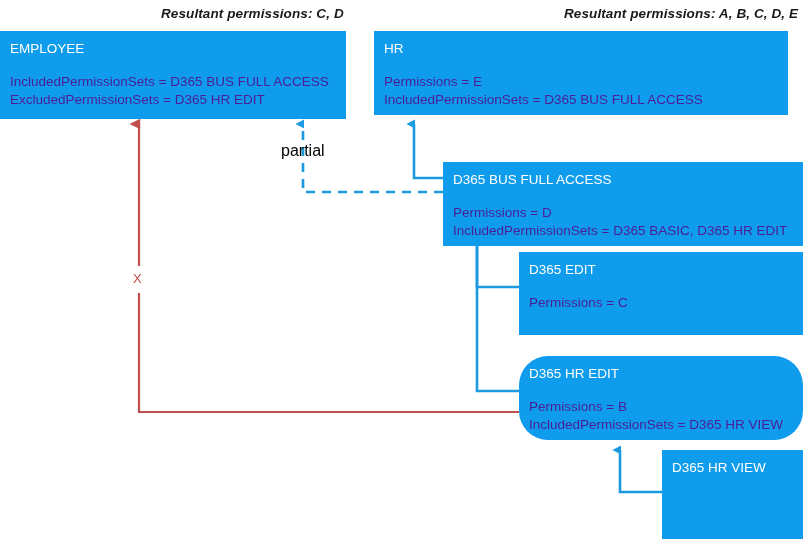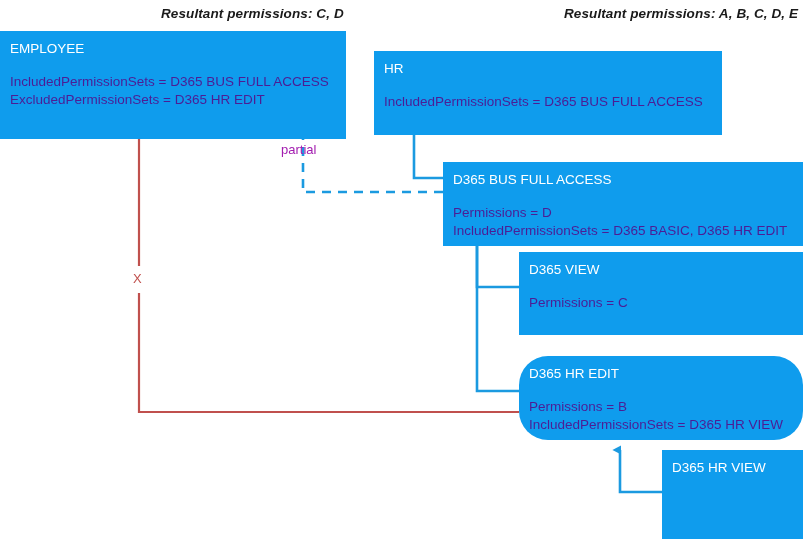--- a/index.html
+++ b/index.html
@@ -43,22 +43,22 @@
   .node .body {
     margin-top: 16px;
     font-size: 13.5px;
     line-height: 17.5px;
     color: #4c1d95;
     white-space: nowrap;
   }
   .node .body div { white-space: nowrap; }
   .edge-label {
     position: absolute;
-    font-size: 13px;
-    color: #a21caf;
+    font-size: 16px;
+    color: #000000;
     white-space: nowrap;
   }
   .x-label {
     position: absolute;
     font-size: 13px;
     color: #c0504d;
     white-space: nowrap;
   }
   svg.wires {
     position: absolute;
@@ -100,45 +100,46 @@
     <path d="M662,492 L620,492 L620,450" stroke="#1b9ae0" stroke-width="2.6" fill="none" marker-end="url(#arrow-blue)"></path>
 
     <path d="M519,412 L139,412 L139,293" stroke="#c0504d" stroke-width="2.2" fill="none"></path>
 
     <path d="M139,266 L139,124" stroke="#c0504d" stroke-width="2.2" fill="none" marker-end="url(#arrow-red)"></path>
   </svg>
 
   <div class="edge-label" style="left:281px; top:142px;">partial</div>
   <div class="x-label" style="left:133px; top:271px;">X</div>
 
-  <div class="node" style="left:0px; top:31px; width:346px; height:108px;">
+  <div class="node" style="left:0px; top:31px; width:346px; height:88px;">
     <div class="title">EMPLOYEE</div>
     <div class="body">
       <div>IncludedPermissionSets = D365 BUS FULL ACCESS</div>
       <div>ExcludedPermissionSets = D365 HR EDIT</div>
     </div>
   </div>
 
-  <div class="node" style="left:374px; top:31px; width:348px; height:84px;margin-top:20px;">
+  <div class="node" style="left:374px; top:31px; width:414px; height:84px;">
     <div class="title">HR</div>
     <div class="body">
+      <div>Permissions = E</div>
       <div>IncludedPermissionSets = D365 BUS FULL ACCESS</div>
     </div>
   </div>
 
   <div class="node" style="left:443px; top:162px; width:360px; height:84px;">
     <div class="title">D365 BUS FULL ACCESS</div>
     <div class="body">
       <div>Permissions = D</div>
       <div>IncludedPermissionSets = D365 BASIC, D365 HR EDIT</div>
     </div>
   </div>
 
   <div class="node" style="left:519px; top:252px; width:284px; height:83px;">
-    <div class="title">D365 VIEW</div>
+    <div class="title">D365 EDIT</div>
     <div class="body">
       <div>Permissions = C</div>
     </div>
   </div>
 
   <div class="node" style="left:519px; top:356px; width:284px; height:84px;border-radius:29px;">
     <div class="title">D365 HR EDIT</div>
     <div class="body">
       <div>Permissions = B</div>
       <div>IncludedPermissionSets = D365 HR VIEW</div>

